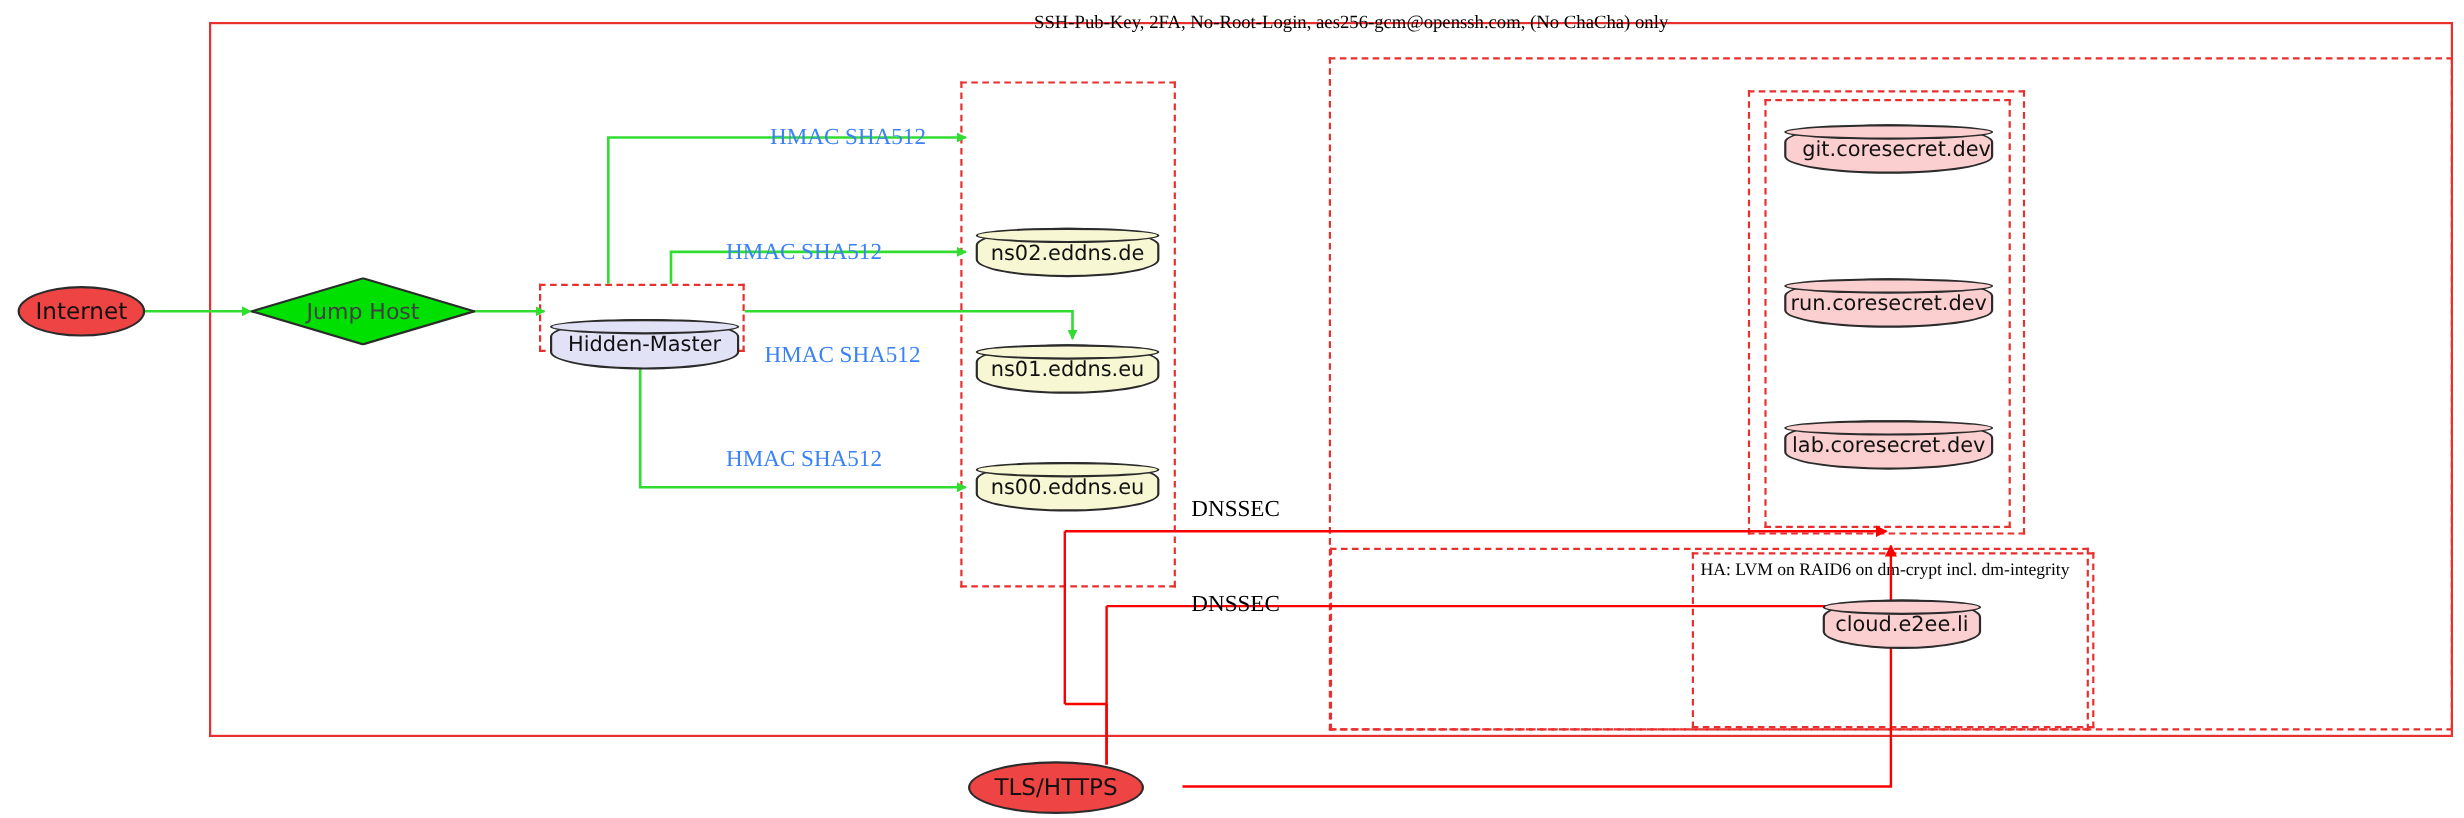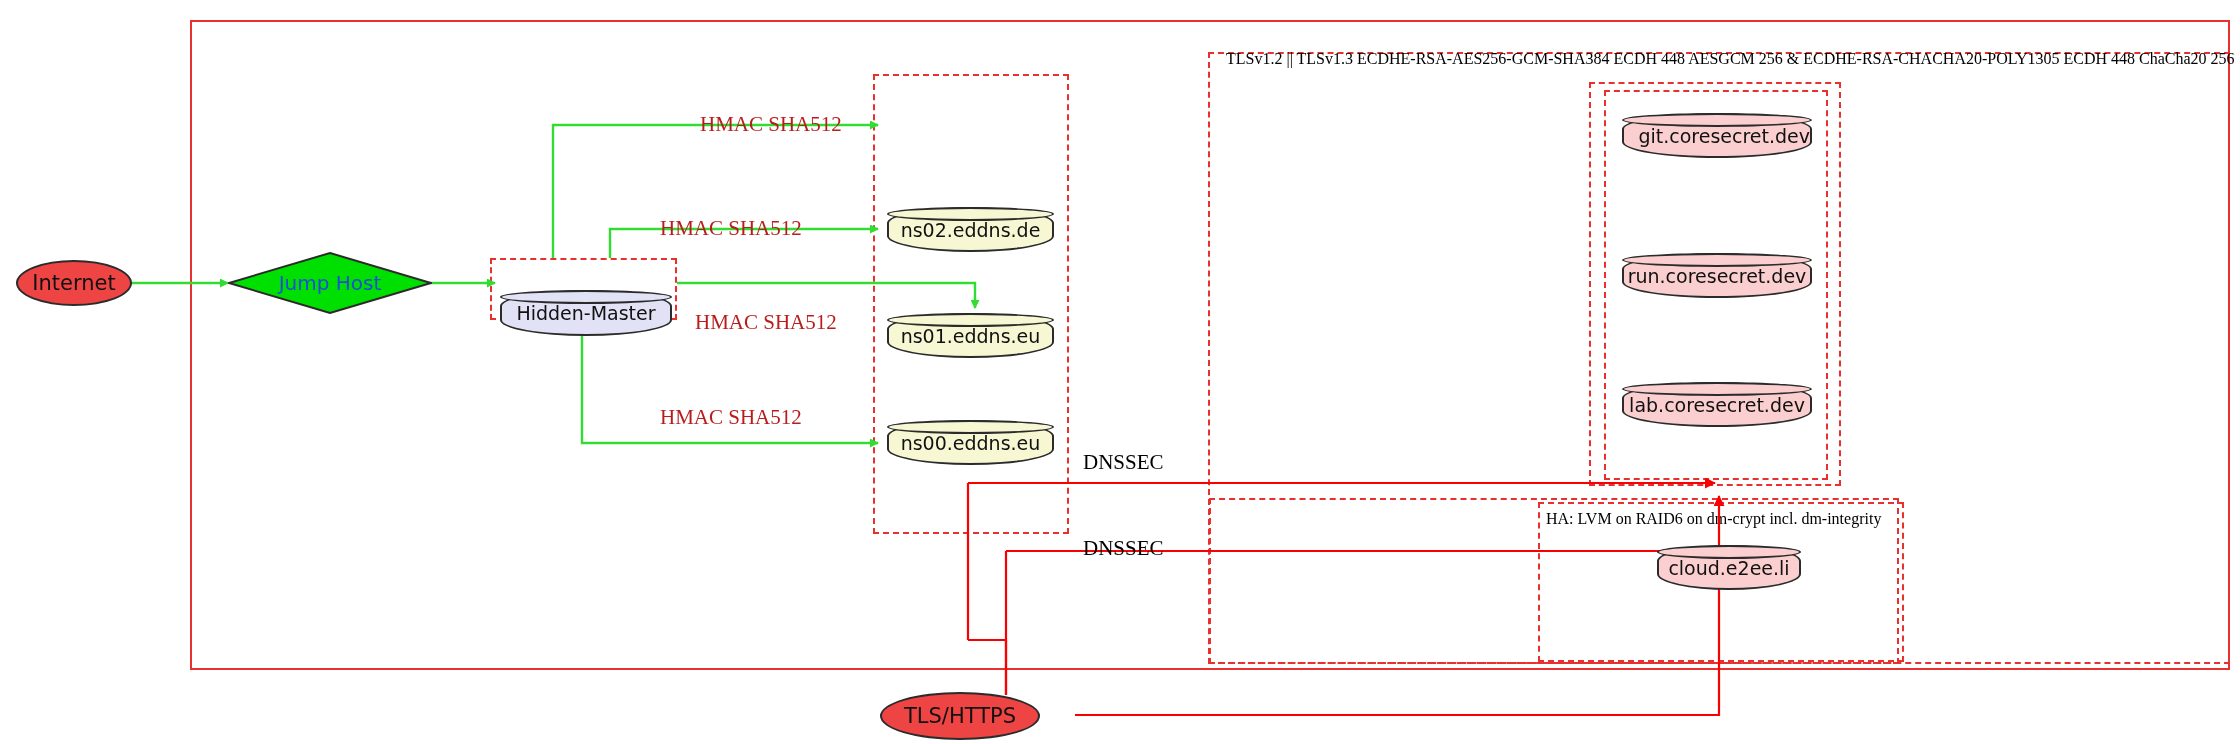--- a/index.html
+++ b/index.html
@@ -30,40 +30,40 @@
 
   .ellipse{position:absolute;box-sizing:border-box;
        border:2px solid #2b2b2b;border-radius:50%;
        background:#ef4444;display:flex;align-items:center;
        justify-content:center;font-family:"DejaVu Sans",sans-serif;
        font-size:21px;color:#111;}
 
   .diamond-wrap{position:absolute;}
   .diamond-wrap .lbl{position:absolute;left:0;top:0;width:100%;height:100%;
        display:flex;align-items:center;justify-content:center;
-       font-family:"DejaVu Sans",sans-serif;font-size:20px;color:#1d4ed8;
+       font-family:"DejaVu Sans",sans-serif;font-size:20px;color:#404040;
        pointer-events:none;}
 
   
   .edge-label{position:absolute;white-space:nowrap;
-       font-family:"Liberation Serif",serif;font-size:21px;color:#b91c1c;}
+       font-family:"Liberation Serif",serif;font-size:21px;color:#3b82f6;}
   .edge-label.red{color:#000;}
 
   svg.lines{position:absolute;left:0;top:0;width:2240px;height:744px;
        overflow:visible;pointer-events:none;}
 </style>
 </head>
 <body>
 
 <div id="stage">
 
   <div class="cluster solid" style="left:190px;top:20px;width:2040px;height:650px;"></div>
+  <div class="cluster-label" style="left:940px;top:10px;font-size:17px;">SSH-Pub-Key, 2FA, No-Root-Login, aes256-gcm@openssh.com, (No ChaCha) only</div>
 
   <div class="cluster dashed" style="left:1208px;top:52px;width:1022px;height:612px;"></div>
-  <div class="cluster-label" style="left:1226px;top:50px;font-size:16px;">TLSv1.2 || TLSv1.3 ECDHE-RSA-AES256-GCM-SHA384 ECDH 448 AESGCM 256 &amp; ECDHE-RSA-CHACHA20-POLY1305 ECDH 448 ChaCha20 256</div>
 
   <div class="cluster dashed" style="left:873px;top:74px;width:196px;height:460px;"></div>
 
   <div class="cluster dashed" style="left:490px;top:258px;width:187px;height:62px;"></div>
 
   <div class="cluster dashed" style="left:1589px;top:82px;width:252px;height:404px;"></div>
   <div class="cluster dashed" style="left:1604px;top:90px;width:224px;height:390px;"></div>
 
   <div class="cluster dashed" style="left:1209px;top:498px;width:690px;height:166px;"></div>
   <div class="cluster-label" style="left:1546px;top:510px;font-size:16px;">HA: LVM on RAID6 on dm-crypt incl. dm-integrity</div>

